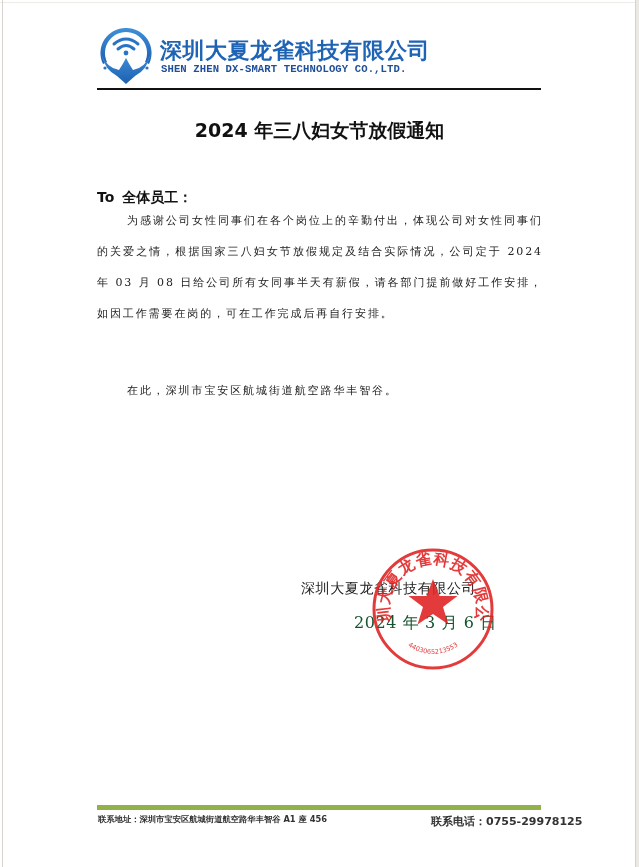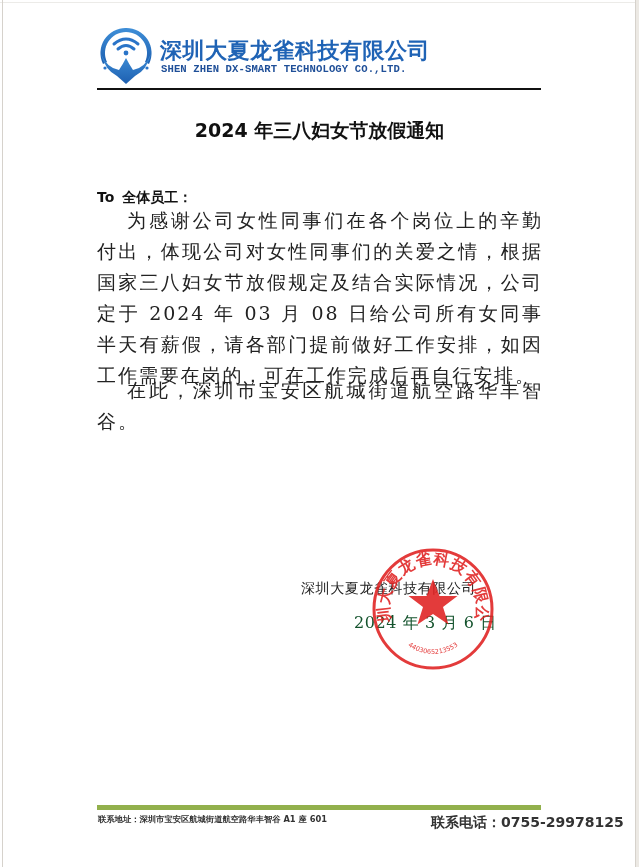--- a/index.html
+++ b/index.html
@@ -52,21 +52,21 @@
 
   .salutation {
     position: absolute; left: 97px; top: 181px;
     font-family: "DejaVu Sans", "Liberation Sans", sans-serif;
     font-weight: bold; font-size: 14px; color: #111; white-space: nowrap; margin-top: 8px;
   }
   .salutation .to { margin-right: 8px; }
 
   .body-para {
     position: absolute; left: 97px; width: 446px;
-    font-size: 19px; line-height: 31px; color: #222;
+    font-size: 11px; line-height: 31px; color: #222;
     letter-spacing: 1.9px; text-align: justify;
   }
   .para-1 { top: 205px; text-indent: 30px; }
   .para-2 { top: 375px; text-indent: 30px; }
 
   
   .seal {
     position: absolute; left: 370px; top: 546px; width: 126px; height: 126px;
   }
   .signature-company {
@@ -83,21 +83,21 @@
     position: absolute; left: 97px; top: 805px; width: 444px; height: 5px; background: #92b04c;
   }
   .footer-address {
     position: absolute; left: 98px; top: 814px;
     font-family: "DejaVu Sans", "Liberation Sans", sans-serif;
     font-size: 8.3px; font-weight: bold; color: #333; white-space: nowrap;
   }
   .footer-phone {
     position: absolute; left: 431px; top: 814px;
     font-family: "DejaVu Sans", "Liberation Sans", sans-serif;
-    font-size: 14px; font-weight: bold; color: #333; white-space: nowrap;
+    font-size: 11px; font-weight: bold; color: #333; white-space: nowrap;
   }
 </style>
 </head>
 <body>
 
 <div class="page-border-top"></div>
 <div class="page-border-left"></div>
 <div class="page-border-right"></div>
 <div class="page-edge-right"></div>
 
@@ -150,14 +150,14 @@
     <text font-family="DejaVu Sans, sans-serif" font-size="6.5" fill="#e02020">
       <textPath href="#numArc" startOffset="50%" text-anchor="middle">4403065213553</textPath>
     </text>
     <g>
       <polygon fill="#e02020" points="63,33 69.5,50 87.5,50 73,61 78.5,78.5 63,68 47.5,78.5 53,61 38.5,50 56.5,50"></polygon>
     </g>
   </svg>
 </div>
 
 <div class="footer-bar"></div>
-<div class="footer-address">联系地址：深圳市宝安区航城街道航空路华丰智谷 A1 座 601</div>
+<div class="footer-address">联系地址：深圳市宝安区航城街道航空路华丰智谷 A1 座 456</div>
 <div class="footer-phone">联系电话：0755-29978125</div>
 
 </body></html>

